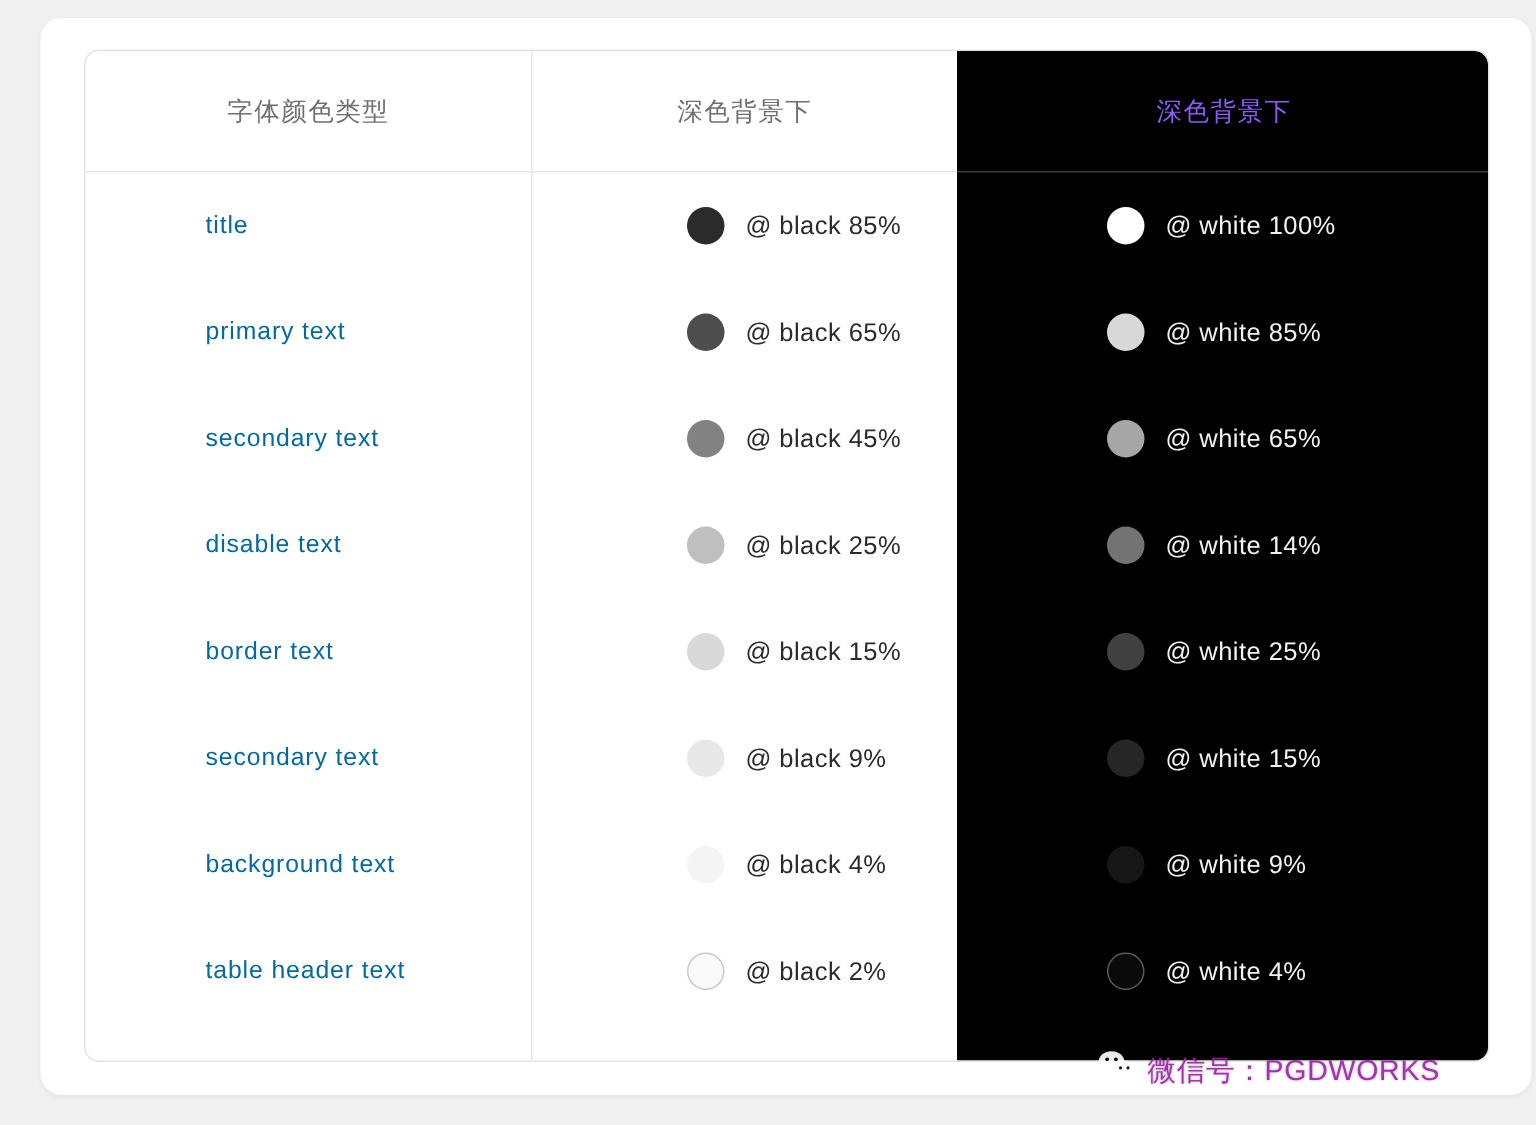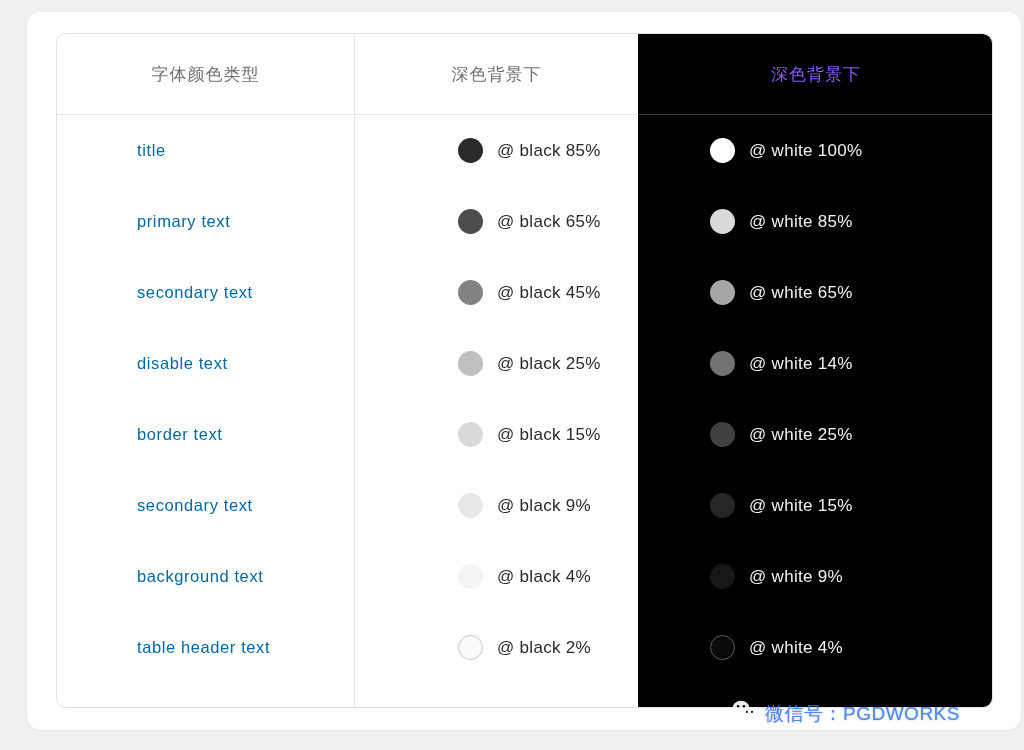--- a/index.html
+++ b/index.html
@@ -126,21 +126,21 @@
   }
   .cell-light {
     left: 298px;
     width: 283px;
     padding-left: 103px;
     box-sizing: border-box;
   }
   .cell-dark {
     left: 581px;
     width: 356px;
-    padding-left: 72px;
+    padding-left: 100px;
     box-sizing: border-box;
   }
   .swatch {
     width: 25px;
     height: 25px;
     border-radius: 50%;
     flex: 0 0 auto;
     margin-right: 14px;
   }
   .token {
@@ -153,21 +153,21 @@
 
   
   #watermark {
     position: absolute;
     left: 705px;
     top: 688px;
     display: flex;
     align-items: center;
     gap: 7px;
     font-size: 19px;
-    color: #3b82f6;
+    color: #a21caf;
     letter-spacing: 0.5px;
     mix-blend-mode: normal;
     opacity: 0.92;
     pointer-events: none;
   }
   #watermark .wm-text {
     text-shadow: 0 0 2px rgba(0,0,0,0.35);
   }
 </style>
 </head>

